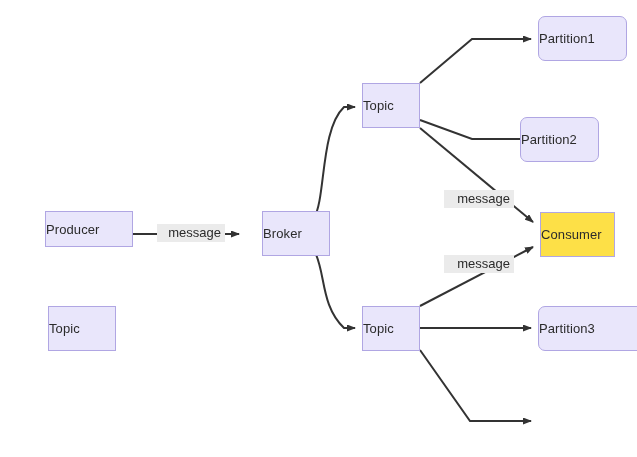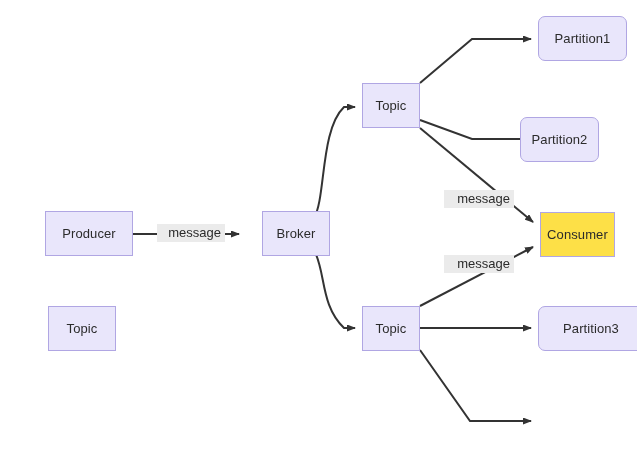--- a/index.html
+++ b/index.html
@@ -29,21 +29,20 @@
     height: 457px;
     pointer-events: none;
   }
   .node {
     position: absolute;
     box-sizing: border-box;
     background: #e9e6fb;
     border: 1px solid #b0a6e3;
     display: flex;
     align-items: center;
-    justify-content: center;
     font-size: 13px;
     color: #2b2b2b;
     letter-spacing: 0.1px;
     white-space: nowrap;
   }
   .node.rounded {
     border-radius: 7px;
   }
   .edge-label {
     position: absolute;
@@ -73,21 +72,21 @@
     <path fill="none" stroke="#333333" stroke-width="2" marker-end="url(#arrow)" d="M 314 218 C 326 198, 320 130, 344 107 L 355 107"></path>
     <path fill="none" stroke="#333333" stroke-width="2" marker-end="url(#arrow)" d="M 314 250 C 326 272, 320 305, 344 328 L 355 328"></path>
     <path fill="none" stroke="#333333" stroke-width="2" marker-end="url(#arrow)" d="M 420 83 L 472 39 L 531 39"></path>
     <path fill="none" stroke="#333333" stroke-width="2" marker-end="url(#arrow)" d="M 420 120 L 472 139 L 531 139"></path>
     <path fill="none" stroke="#333333" stroke-width="2" marker-end="url(#arrow)" d="M 420 128 L 533 222"></path>
     <path fill="none" stroke="#333333" stroke-width="2" marker-end="url(#arrow)" d="M 420 306 L 533 247"></path>
     <path fill="none" stroke="#333333" stroke-width="2" marker-end="url(#arrow)" d="M 420 328 L 531 328"></path>
     <path fill="none" stroke="#333333" stroke-width="2" marker-end="url(#arrow)" d="M 420 350 L 470 421 L 531 421"></path>
   </svg>
 
-  <div class="node" style="left: 45px; top: 211px; width: 88px; height: 45px; background: rgb(233, 230, 251); border-color: rgb(176, 166, 227); color: rgb(43, 43, 43);">
+  <div class="node" style="left: 45px; top: 211px; width: 88px; height: 36px; background: rgb(233, 230, 251); border-color: rgb(176, 166, 227); color: rgb(43, 43, 43);">
     <span>Producer</span>
   </div>
 
   <div class="node" style="left: 262px; top: 211px; width: 68px; height: 45px; background: rgb(233, 230, 251); border-color: rgb(176, 166, 227); color: rgb(43, 43, 43);">
     <span>Broker</span>
   </div>
 
   <div class="node" style="left: 362px; top: 83px; width: 58px; height: 45px; background: rgb(233, 230, 251); border-color: rgb(176, 166, 227); color: rgb(43, 43, 43);">
     <span>Topic</span>
   </div>

